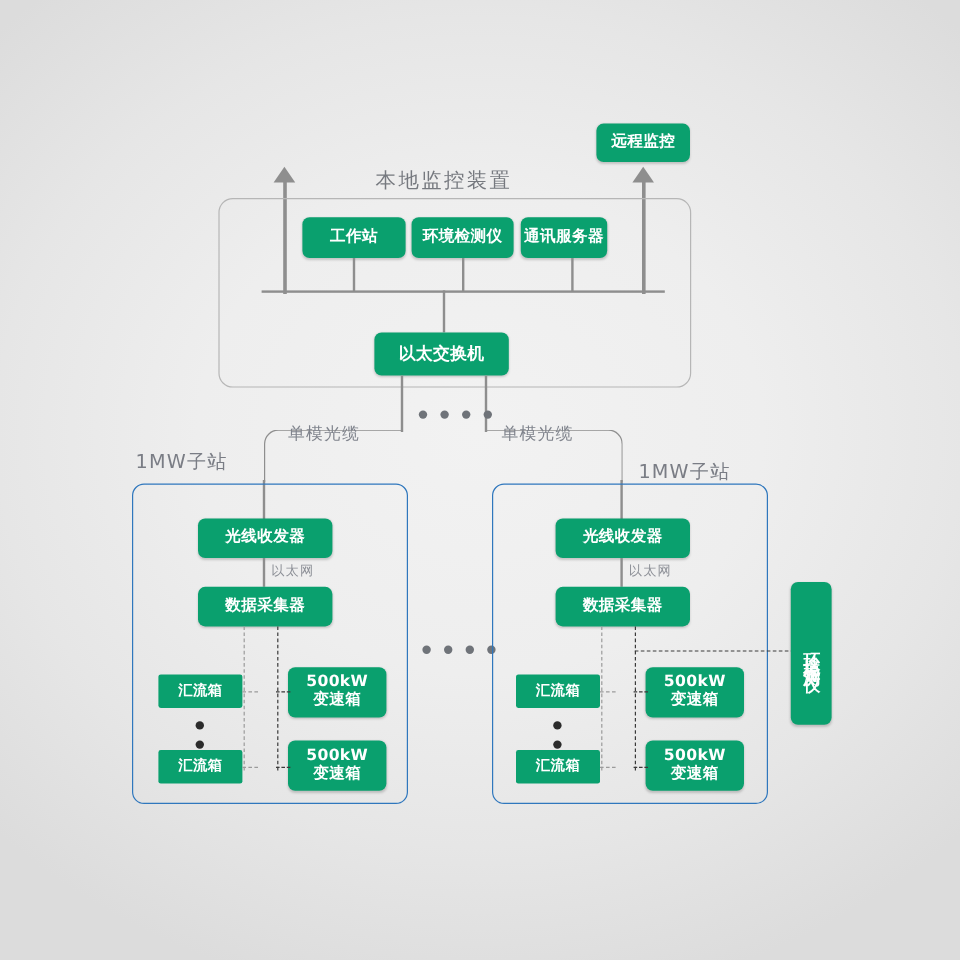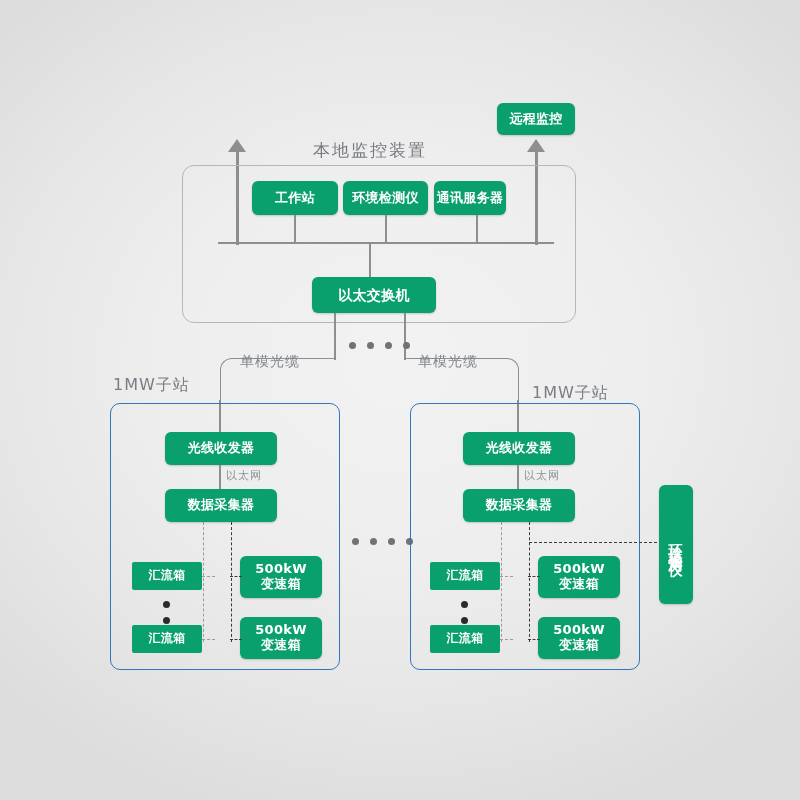--- a/index.html
+++ b/index.html
@@ -155,21 +155,21 @@
   <div class="node" style="left:343px; top:181px; width:85px; height:34px; font-size:13px;">环境检测仪</div>
   <div class="node" style="left:434px; top:181px; width:72px; height:34px; font-size:13px;">通讯服务器</div>
 
   <div class="ln h" style="left:218px; top:242px; width:336px;"></div>
 
   <div class="ln v" style="left:294px; top:215px; height:28px;"></div>
   <div class="ln v" style="left:385px; top:215px; height:28px;"></div>
   <div class="ln v" style="left:476px; top:215px; height:28px;"></div>
 
   <div class="ln v" style="left:369px; top:242px; height:35px;"></div>
-  <div class="node" style="left:312px; top:277px; width:124px; height:36px; font-size:14px;">以太交换机</div>
+  <div class="node" style="left:312px; top:277px; width:112px; height:36px; font-size:14px;">以太交换机</div>
 
   <div class="ln v" style="left:334px; top:313px; height:47px;"></div>
   <div class="elbow" style="left:220px; top:358px; width:115px; height:44px;
               border-top-left-radius:12px; border-right:none; border-bottom:none;"></div>
   <div class="ln v" style="left:219px; top:400px; height:48px;"></div>
 
   <div class="ln v" style="left:404px; top:313px; height:47px;"></div>
   <div class="elbow" style="left:404px; top:358px; width:115px; height:44px;
               border-top-right-radius:12px; border-left:none; border-bottom:none;"></div>
   <div class="ln v" style="left:517px; top:400px; height:48px;"></div>

